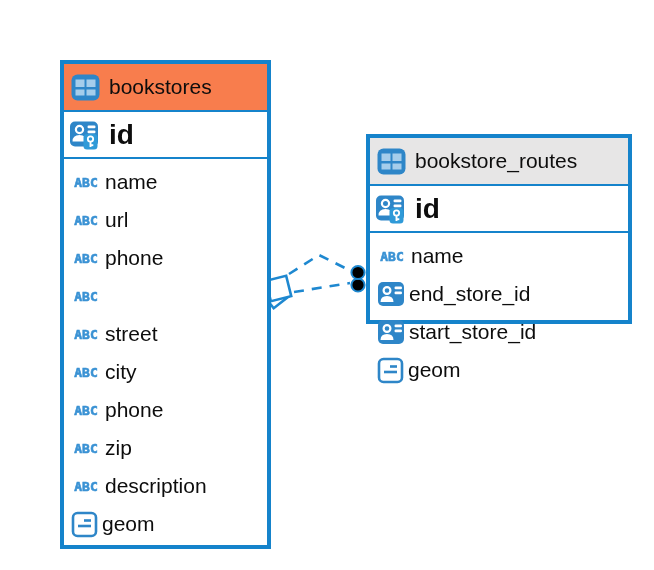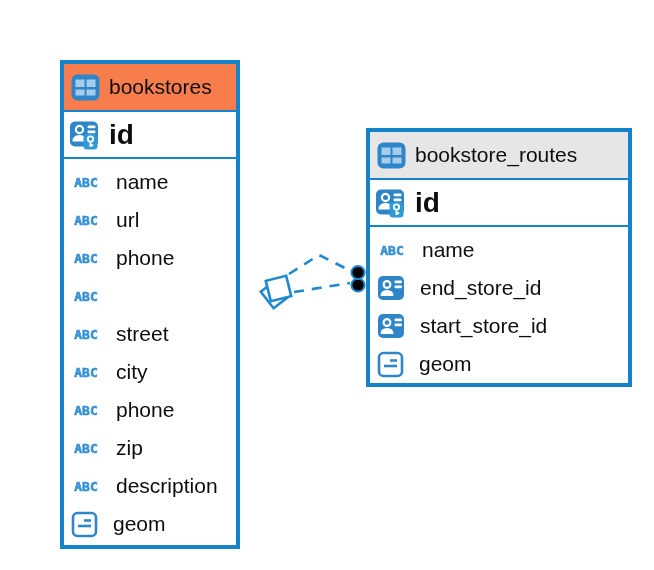--- a/index.html
+++ b/index.html
@@ -23,21 +23,21 @@
     font-size:21px;color:#0d0d0d;
   }
   .pk-row{
     display:flex;align-items:center;gap:9px;
     height:45px;padding:0 6px 0 5px;
     border-bottom:2px solid #1583cb;
     font-size:28px;font-weight:bold;
   }
   .columns{padding:4px 0 5px 0;}
   .col-row{
-    display:flex;align-items:center;gap:15px;
+    display:flex;align-items:center;gap:4px;
     height:38px;padding:0 6px 0 7px;
     font-size:21px;
   }
   .icon{flex:0 0 auto;display:flex;align-items:center;justify-content:center;}
   .abc-icon{
     width:30px;
     font-family:"DejaVu Sans Mono", monospace;
     font-size:13px;font-weight:800;letter-spacing:0px;
     color:#3a92d4;
     -webkit-text-stroke:0.6px #3a92d4;
@@ -58,21 +58,21 @@
     <g>
       <rect x="265" y="283" width="21" height="21" fill="#ffffff" stroke="#1e88d0" stroke-width="2.6" transform="rotate(-38 275.5 293.5)"></rect>
       <rect x="268" y="278" width="21" height="21" fill="#ffffff" stroke="#1e88d0" stroke-width="2.6" transform="rotate(-14 278.5 288.5)"></rect>
     </g>
     <g>
       <circle cx="358" cy="285" r="6.6" fill="#000000" stroke="#1e88d0" stroke-width="2"></circle>
       <circle cx="358" cy="272.5" r="6.6" fill="#000000" stroke="#1e88d0" stroke-width="2"></circle>
     </g>
   </svg>
 
-  <div class="entity" style="left:60px;top:60px;width:180px;height:489px;">
+  <div class="entity" style="left:60px;top:60px;width:211px;height:489px;">
 
     <div class="entity-header" style="background:#f87d4d;">
       <span class="icon">
         <svg width="29" height="27" viewBox="0 0 29 27">
           <rect x="0.5" y="0.5" width="28" height="26" rx="6" fill="#2e86c8"></rect>
           <rect x="4.5" y="5.5" width="9" height="7.5" fill="#a5cdeb"></rect>
           <rect x="15.5" y="5.5" width="9" height="7.5" fill="#a5cdeb"></rect>
           <rect x="4.5" y="15.5" width="9" height="6" fill="#a5cdeb"></rect>
           <rect x="15.5" y="15.5" width="9" height="6" fill="#a5cdeb"></rect>
         </svg>
@@ -139,21 +139,21 @@
             <rect x="2" y="2" width="23" height="23" rx="4.5" fill="none" stroke="#2e86c8" stroke-width="2.6"></rect>
             <line x1="13" y1="9.5" x2="20" y2="9.5" stroke="#2e86c8" stroke-width="2.6"></line>
             <line x1="7" y1="15" x2="20" y2="15" stroke="#2e86c8" stroke-width="2.6"></line>
           </svg>
         </span>
         <span>geom</span>
       </div>
     </div>
   </div>
 
-  <div class="entity" style="left:366px;top:128px;width:266px;height:259px;">
+  <div class="entity" style="left:366px;top:134px;width:266px;height:190px;">
 
     <div class="entity-header" style="background:#e7e6e6;">
       <span class="icon">
         <svg width="29" height="27" viewBox="0 0 29 27">
           <rect x="0.5" y="0.5" width="28" height="26" rx="6" fill="#2e86c8"></rect>
           <rect x="4.5" y="5.5" width="9" height="7.5" fill="#a5cdeb"></rect>
           <rect x="15.5" y="5.5" width="9" height="7.5" fill="#a5cdeb"></rect>
           <rect x="4.5" y="15.5" width="9" height="6" fill="#a5cdeb"></rect>
           <rect x="15.5" y="15.5" width="9" height="6" fill="#a5cdeb"></rect>
         </svg>

